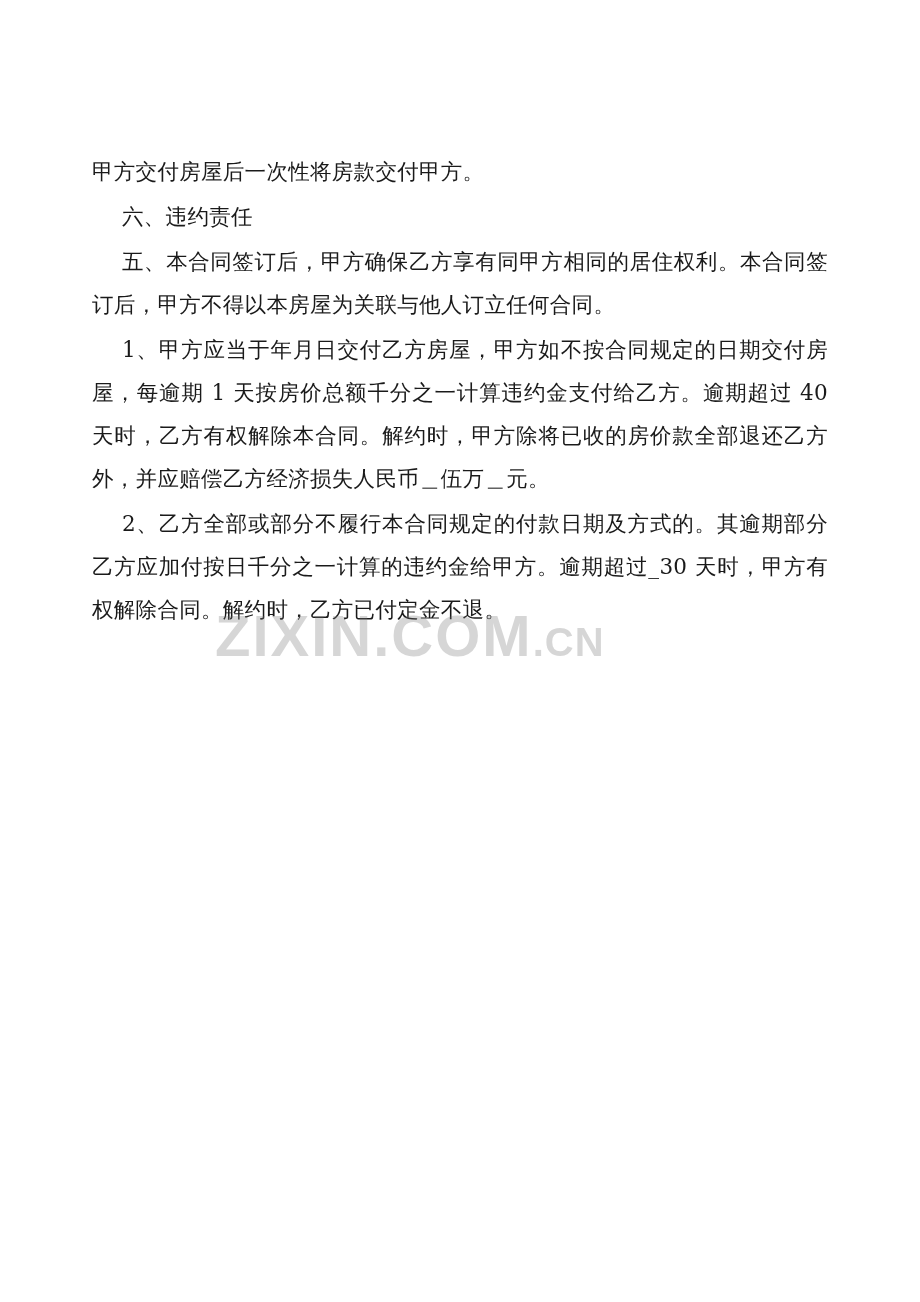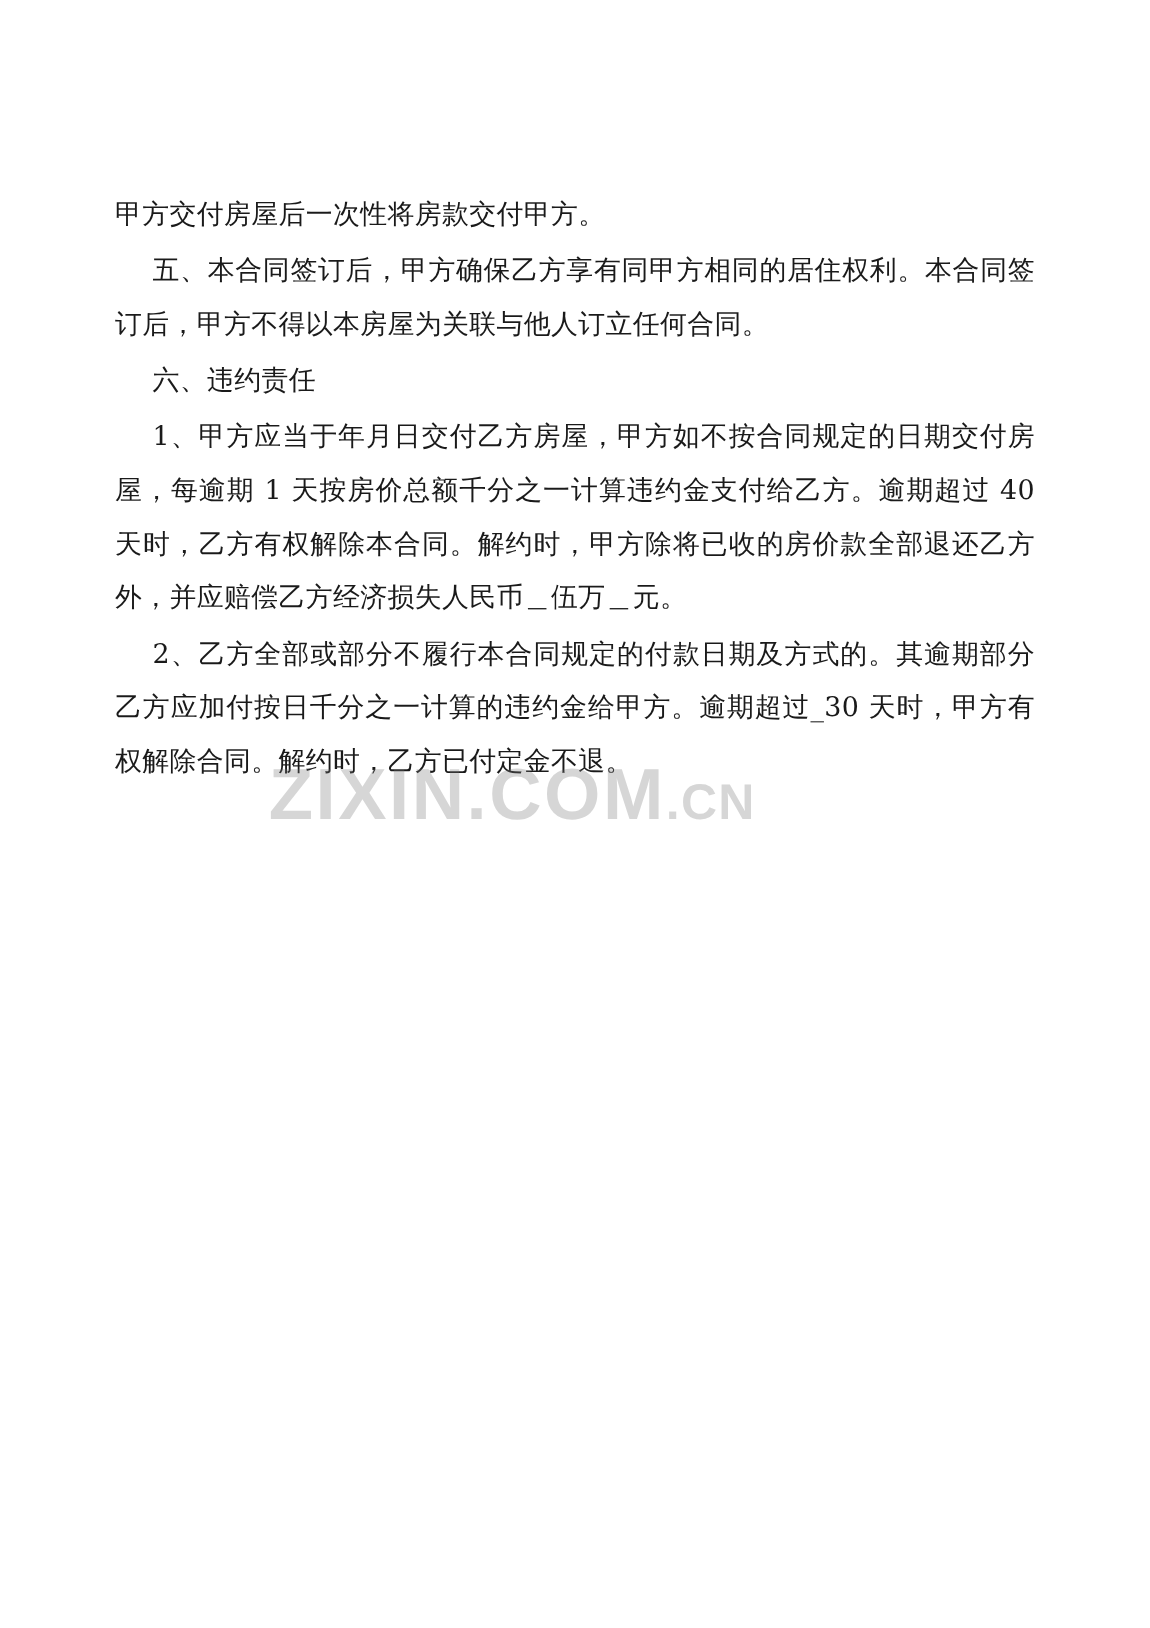--- a/index.html
+++ b/index.html
@@ -67,22 +67,22 @@
     letter-spacing: 1px;
   }
 </style>
 </head>
 <body>
 
 <div class="page">
 
   <div class="doc-body">
     <p class="para">甲方交付房屋后一次性将房款交付甲方。</p>
+    <p class="para indent">六、违约责任</p>
     <p class="para indent">五、本合同签订后，甲方确保乙方享有同甲方相同的居住权利。本合同签订后，甲方不得以本房屋为关联与他人订立任何合同。</p>
-    <p class="para indent">六、违约责任</p>
     <p class="para indent">1、甲方应当于年月日交付乙方房屋，甲方如不按合同规定的日期交付房屋，每逾期 1 天按房价总额千分之一计算违约金支付给乙方。逾期超过 40 天时，乙方有权解除本合同。解约时，甲方除将已收的房价款全部退还乙方外，并应赔偿乙方经济损失人民币＿伍万＿元。</p>
     <p class="para indent">2、乙方全部或部分不履行本合同规定的付款日期及方式的。其逾期部分乙方应加付按日千分之一计算的违约金给甲方。逾期超过_30 天时，甲方有权解除合同。解约时，乙方已付定金不退。</p>
   </div>
 
   <div class="watermark">
     <div class="watermark-text"><span>ZIXIN.COM</span><span class="dotcn">.CN</span></div>
   </div>
 
 </div>
 

